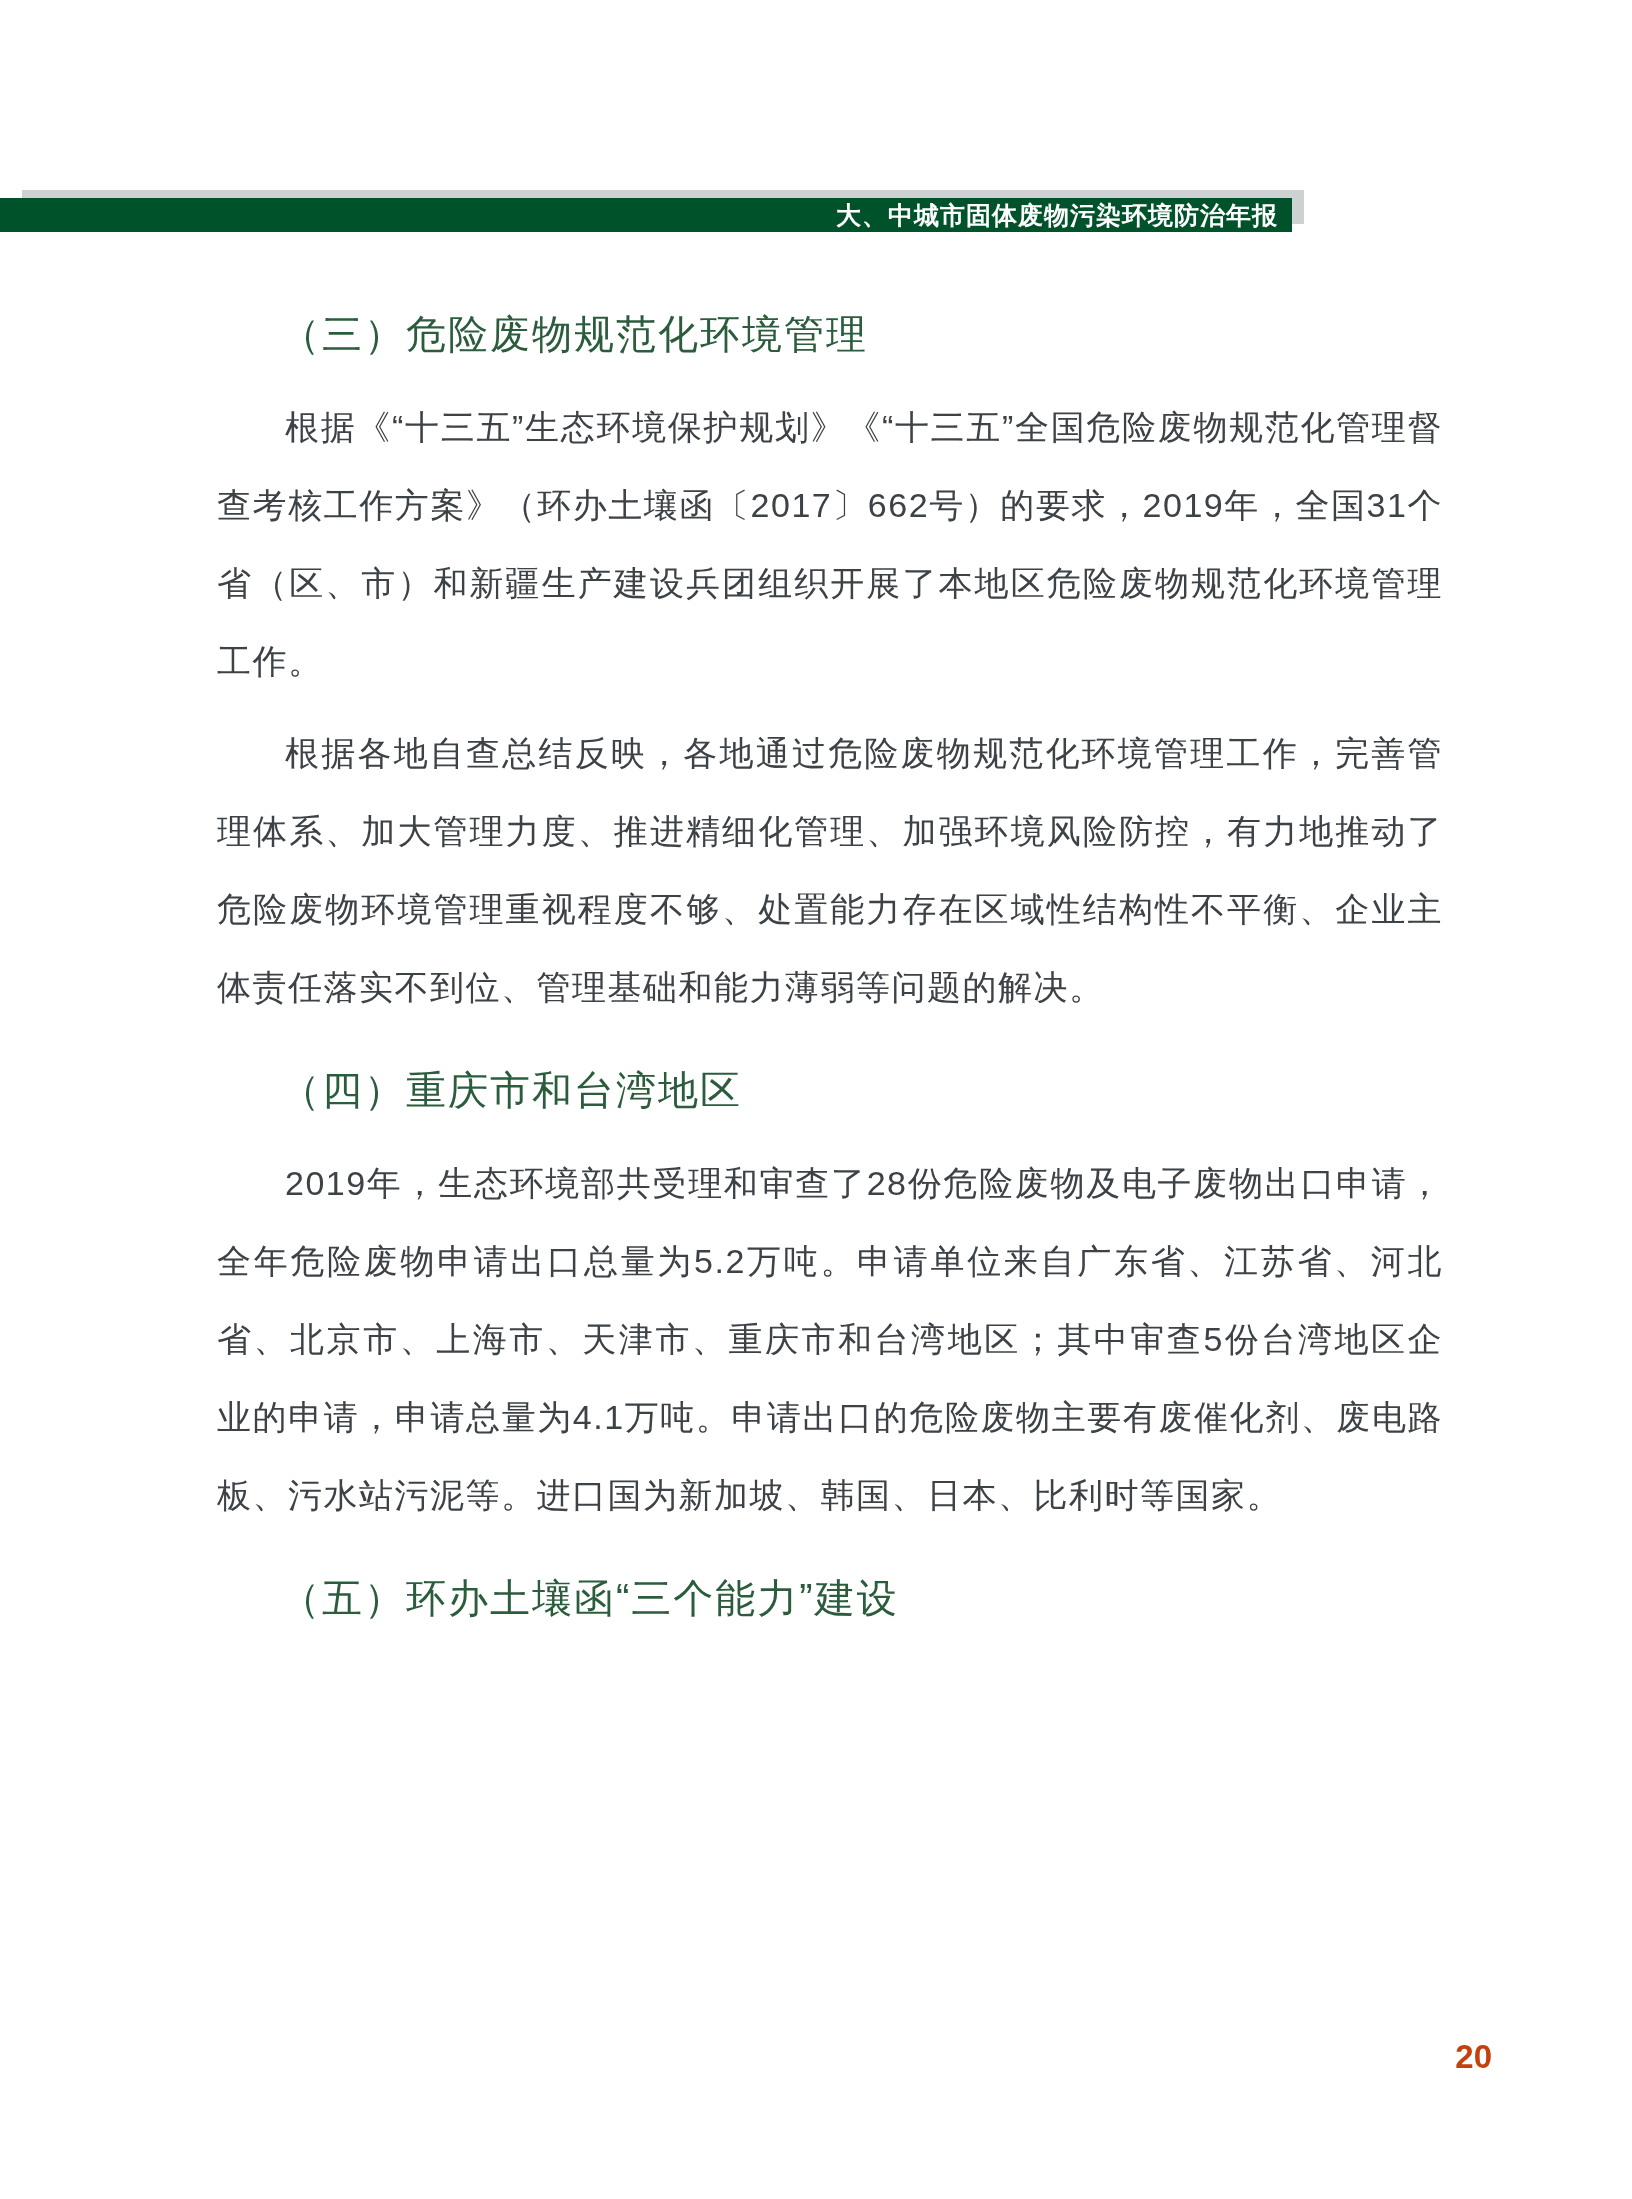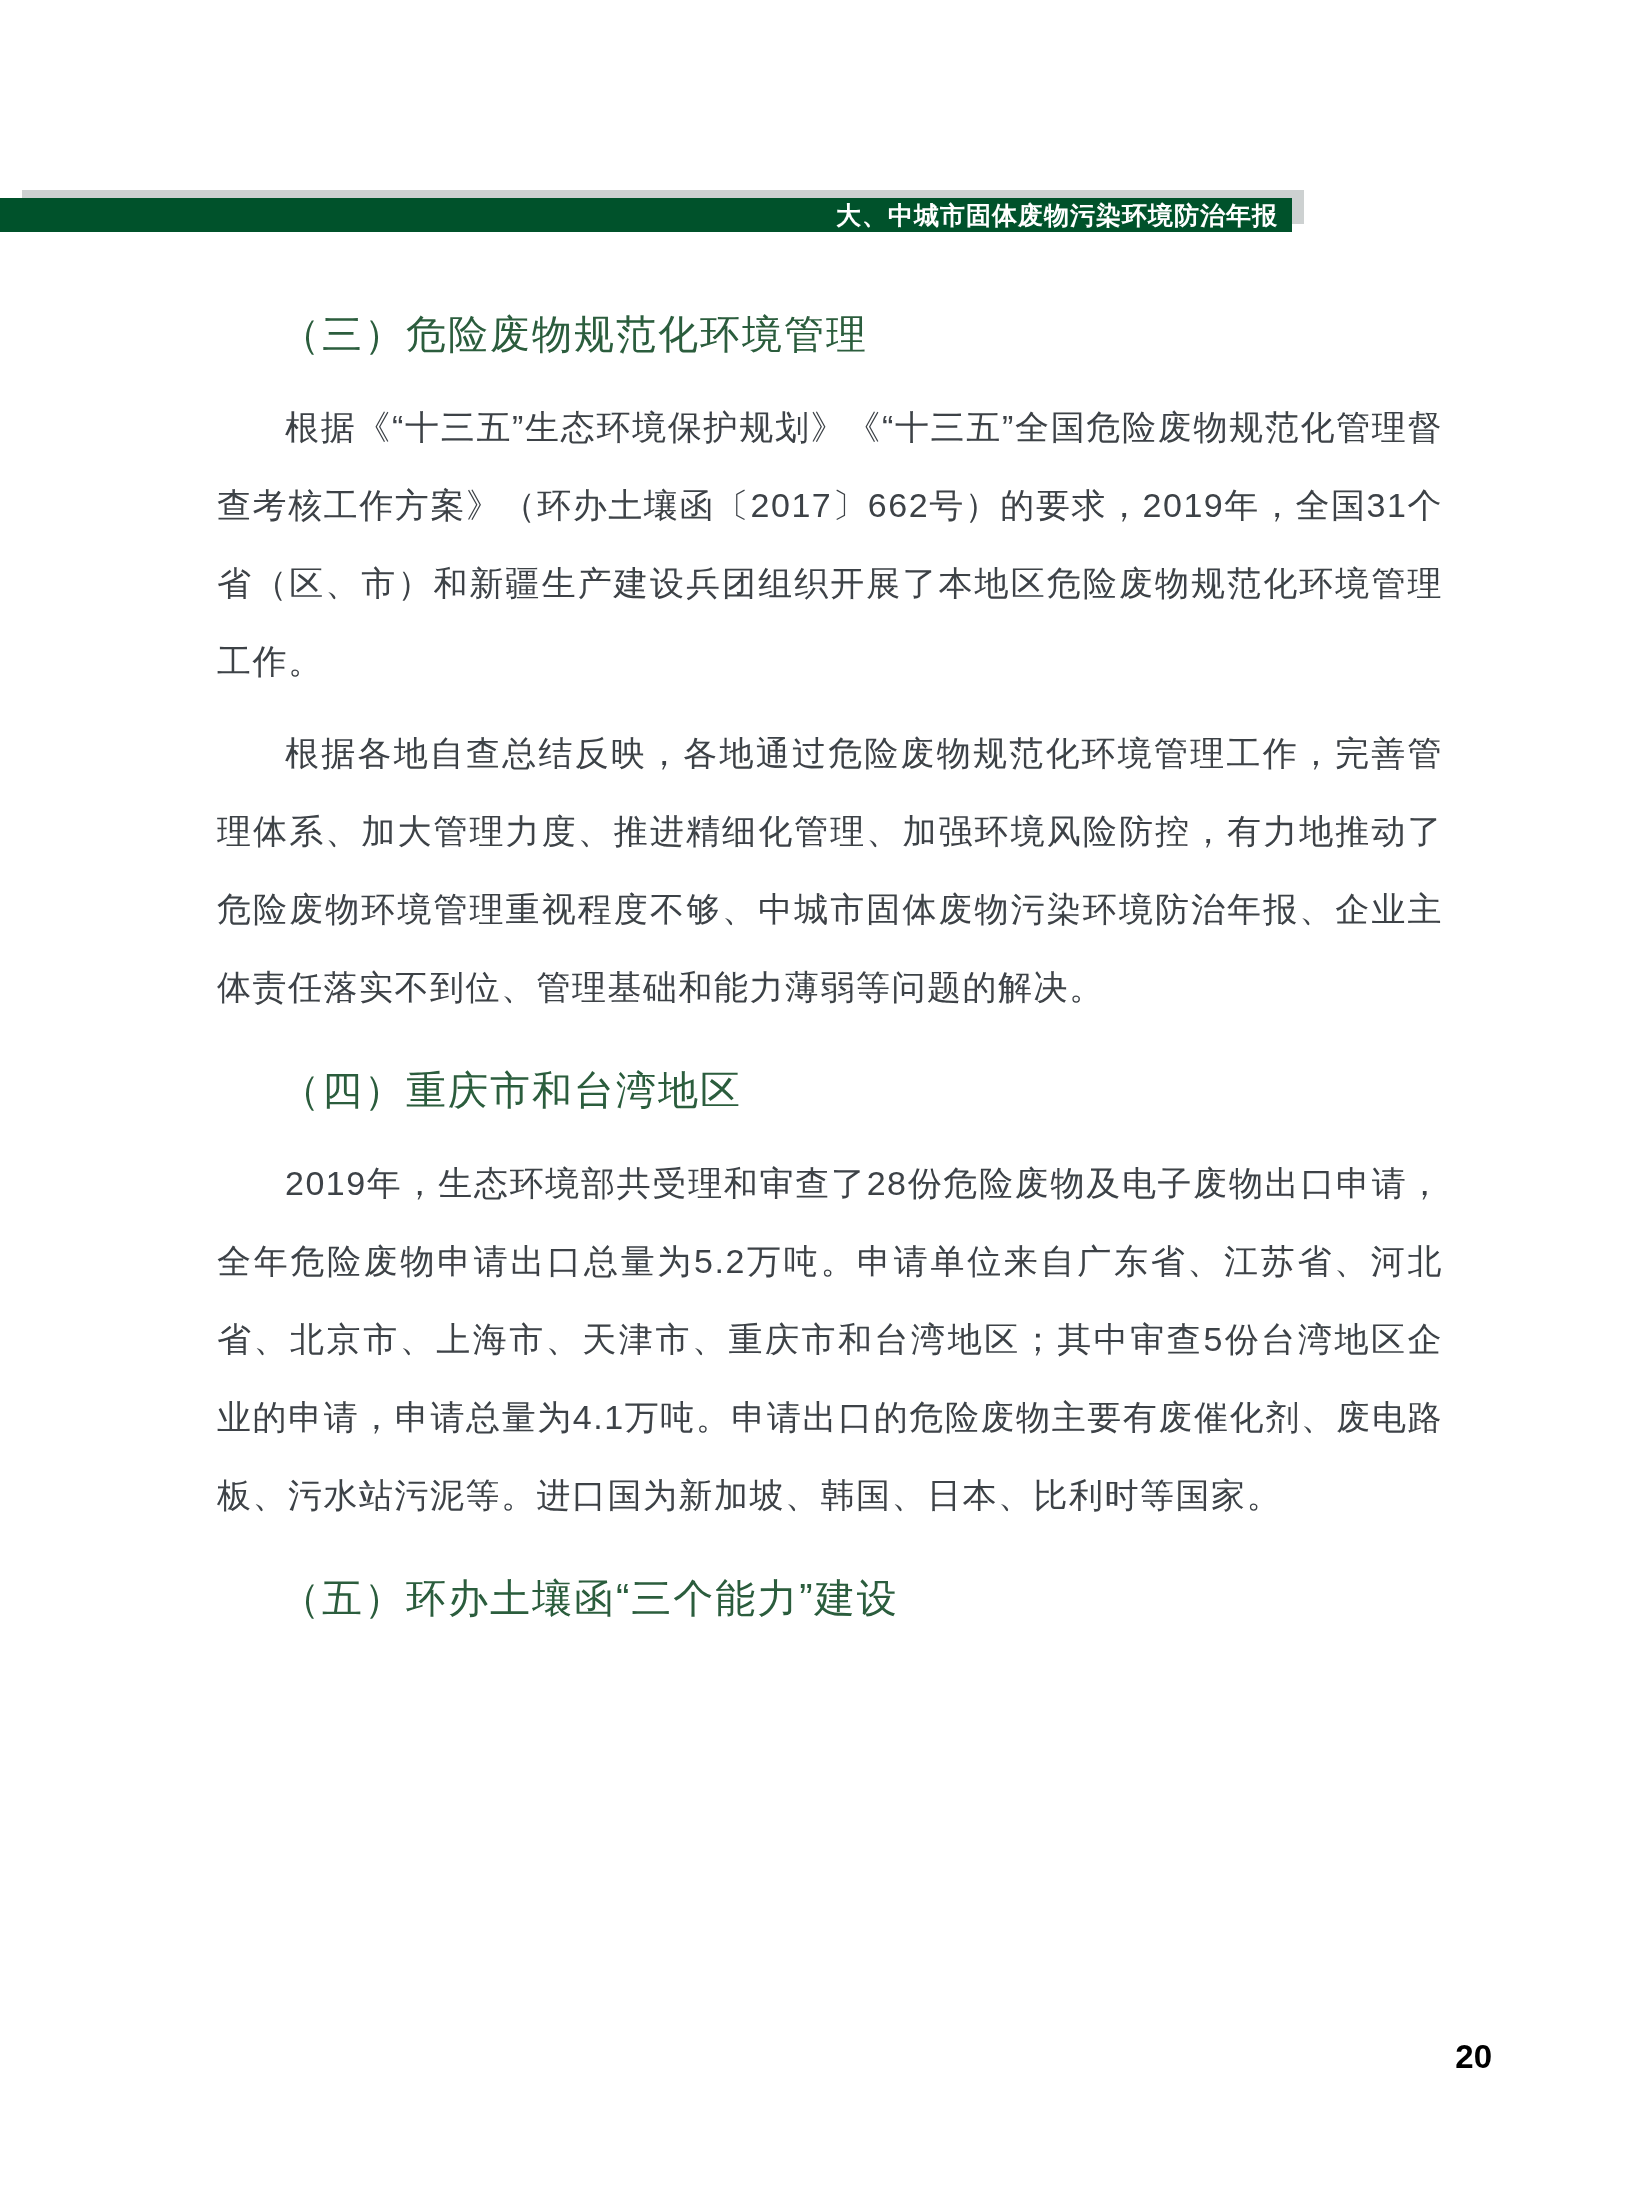--- a/index.html
+++ b/index.html
@@ -75,42 +75,42 @@
     letter-spacing: 1.5px;
     text-align: justify;
     text-justify: inter-ideograph;
     text-indent: 2em;
   }
 
   .page-number {
     position: absolute;
     top: 2038px;
     right: 140px;
-    color: #000000;
+    color: #c2410c;
     font-size: 33px;
     font-weight: bold;
   }
 </style>
 </head>
 <body>
 
 <div class="page">
 
   <div class="header">
     <div class="header-gray"></div>
     <div class="header-green">
       <span>大、中城市固体废物污染环境防治年报</span>
     </div>
   </div>
 
   <main class="content">
 
     <h2 class="section-heading first">（三）危险废物规范化环境管理</h2>
     <p class="para">根据《“十三五”生态环境保护规划》《“十三五”全国危险废物规范化管理督查考核工作方案》（环办土壤函〔2017〕662号）的要求，2019年，全国31个省（区、市）和新疆生产建设兵团组织开展了本地区危险废物规范化环境管理工作。</p>
-    <p class="para">根据各地自查总结反映，各地通过危险废物规范化环境管理工作，完善管理体系、加大管理力度、推进精细化管理、加强环境风险防控，有力地推动了危险废物环境管理重视程度不够、中城市固体废物污染环境防治年报、企业主体责任落实不到位、管理基础和能力薄弱等问题的解决。</p>
+    <p class="para">根据各地自查总结反映，各地通过危险废物规范化环境管理工作，完善管理体系、加大管理力度、推进精细化管理、加强环境风险防控，有力地推动了危险废物环境管理重视程度不够、处置能力存在区域性结构性不平衡、企业主体责任落实不到位、管理基础和能力薄弱等问题的解决。</p>
 
     <h2 class="section-heading">（四）重庆市和台湾地区</h2>
     <p class="para">2019年，生态环境部共受理和审查了28份危险废物及电子废物出口申请，全年危险废物申请出口总量为5.2万吨。申请单位来自广东省、江苏省、河北省、北京市、上海市、天津市、重庆市和台湾地区；其中审查5份台湾地区企业的申请，申请总量为4.1万吨。申请出口的危险废物主要有废催化剂、废电路板、污水站污泥等。进口国为新加坡、韩国、日本、比利时等国家。</p>
 
     <h2 class="section-heading">（五）环办土壤函“三个能力”建设</h2>
 
   </main>
 
   <div class="page-number">20</div>
 

